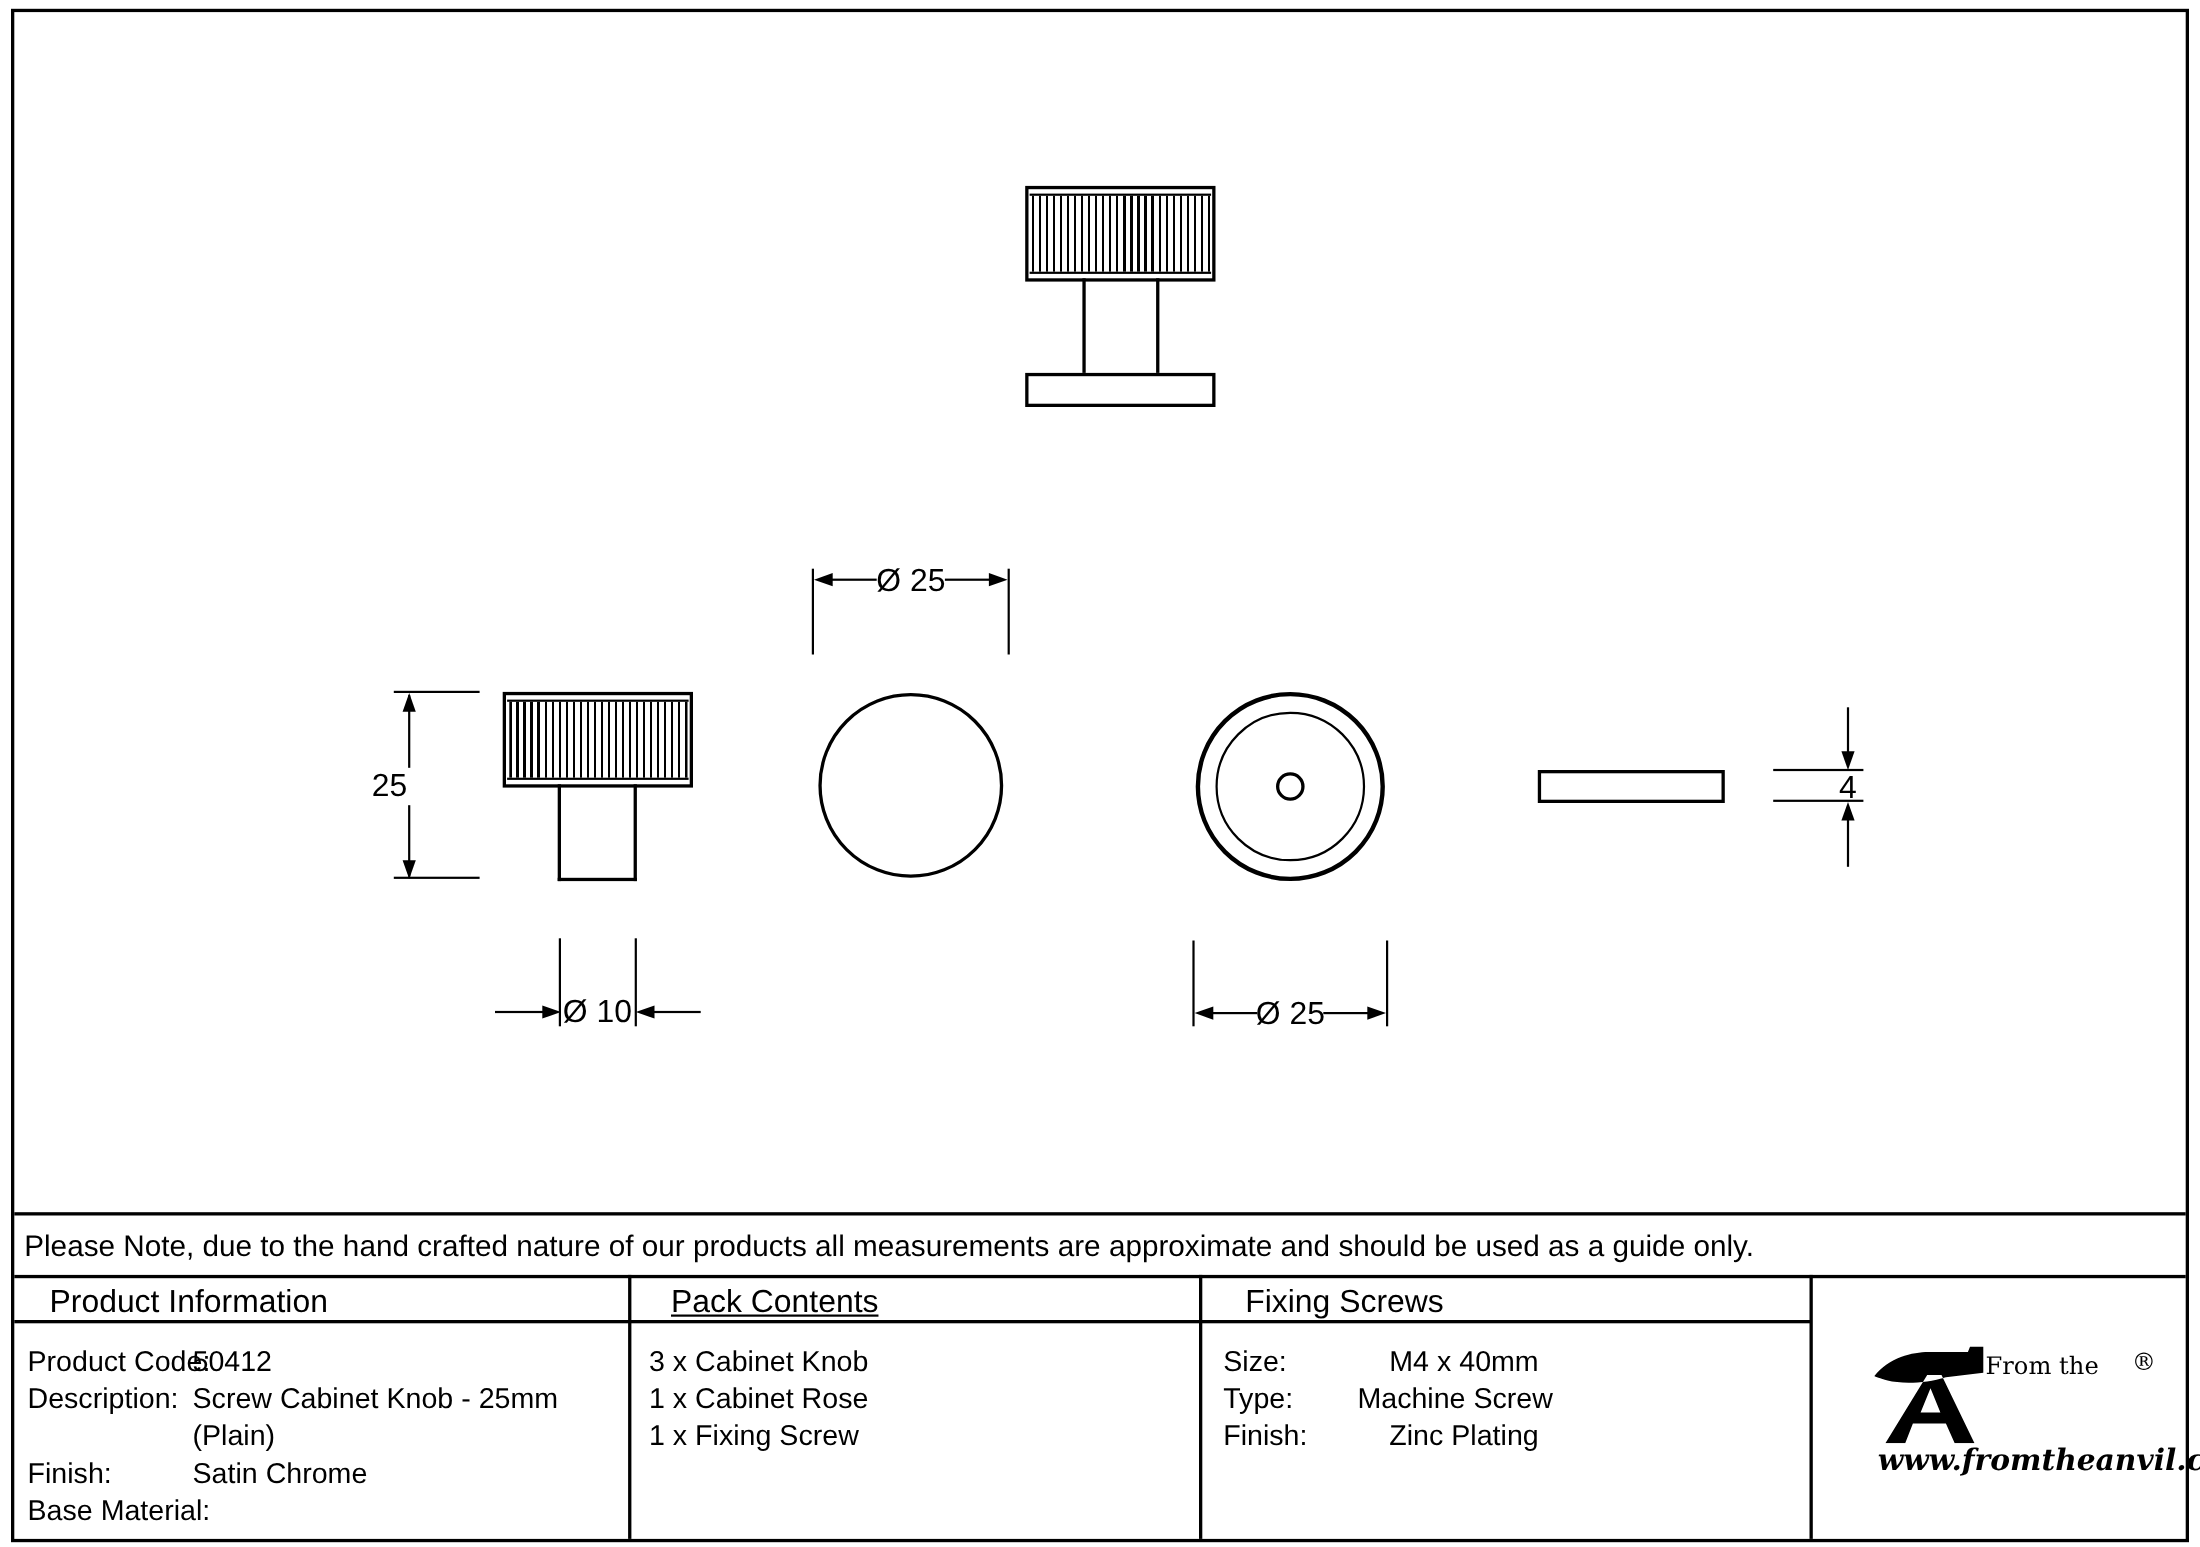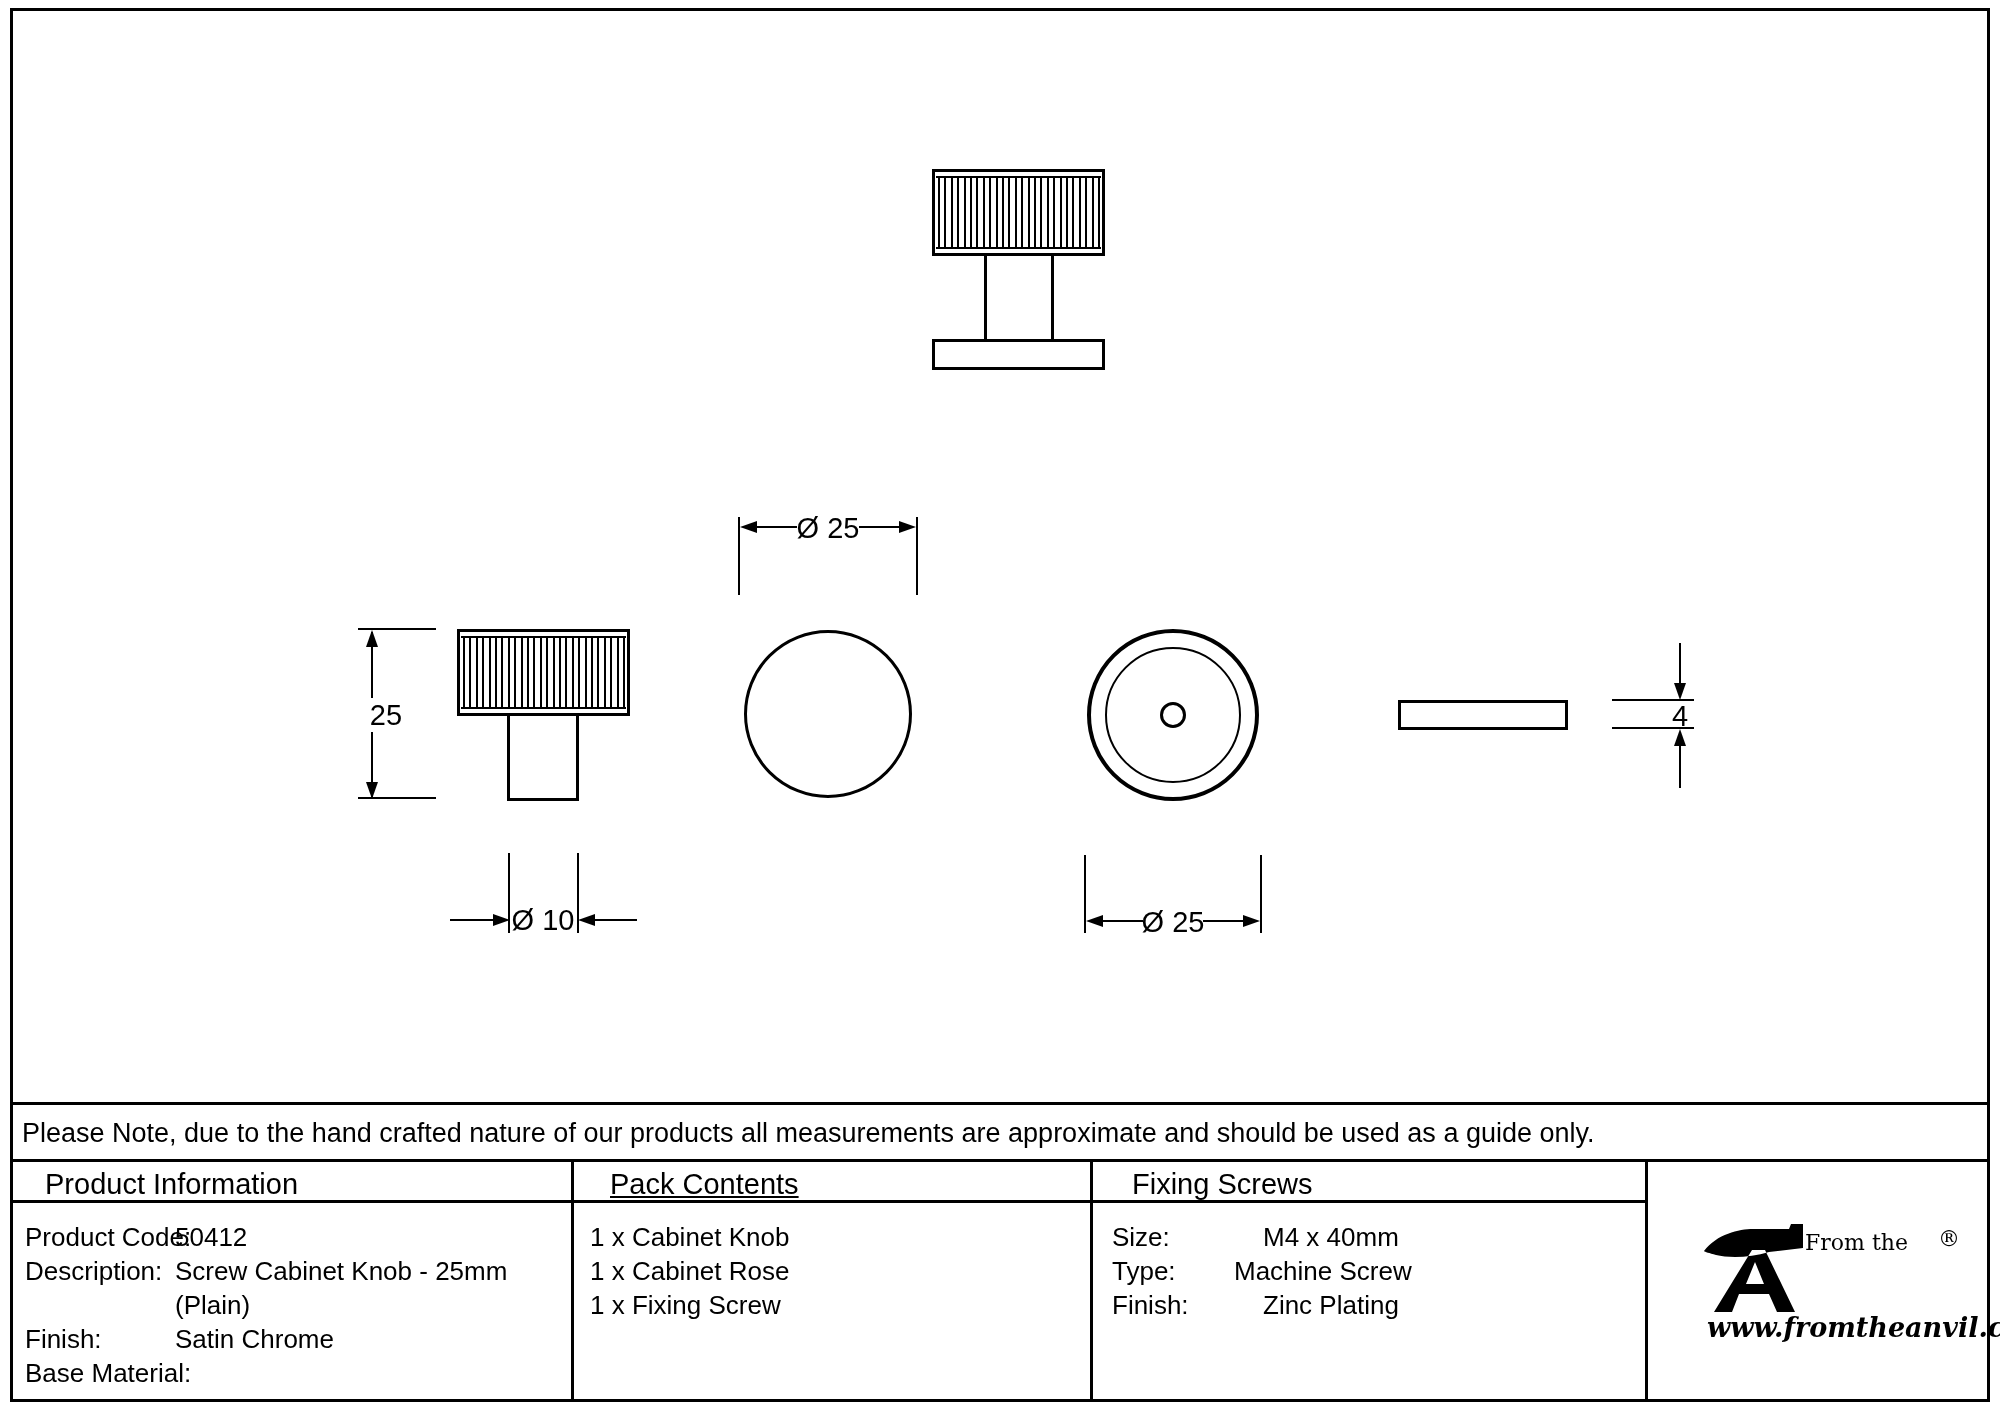--- a/index.html
+++ b/index.html
@@ -47,21 +47,21 @@
   <div class="hline" style="left:461px;top:707px;width:165px;"></div>
   <div class="fluted" style="left:463px;top:638px;width:162px;height:69px;"></div>
   <div class="abs" style="left:507px;top:713px;width:72px;height:88px;border-left:3px solid #000;border-right:3px solid #000;border-bottom:3px solid #000;box-sizing:border-box;"></div>
 
   <div class="hline" style="left:358px;top:628px;width:78px;"></div>
   <div class="hline" style="left:358px;top:797px;width:78px;"></div>
   <div class="vline" style="left:371px;top:632px;height:66px;"></div>
   <div class="vline" style="left:371px;top:732px;height:65px;"></div>
   <div class="arrow up" style="left:366px;top:630px;"></div>
   <div class="arrow down" style="left:366px;top:782px;"></div>
-  <div class="dimtext" style="left:356px;top:699px;width:60px;">25</div>
+  <div class="dimtext" style="left:324px;top:699px;width:60px;">25</div>
 
   <div class="vline" style="left:508px;top:853px;height:80px;"></div>
   <div class="vline" style="left:577px;top:853px;height:80px;"></div>
   <div class="hline" style="left:450px;top:919px;width:50px;"></div>
   <div class="arrow right" style="left:493px;top:914px;"></div>
   <div class="hline" style="left:587px;top:919px;width:50px;"></div>
   <div class="arrow left" style="left:578px;top:914px;"></div>
   <div class="dimtext" style="left:503px;top:904px;width:80px;">Ø 10</div>
 </div>
 
@@ -109,21 +109,21 @@
 <div class="celltext" style="left:25px;top:1220px;">Product Code:</div>
 <div class="celltext" style="left:175px;top:1220px;">50412</div>
 <div class="celltext" style="left:25px;top:1254px;">Description:</div>
 <div class="celltext" style="left:175px;top:1254px;">Screw Cabinet Knob - 25mm</div>
 <div class="celltext" style="left:175px;top:1288px;">(Plain)</div>
 <div class="celltext" style="left:25px;top:1322px;">Finish:</div>
 <div class="celltext" style="left:175px;top:1322px;">Satin Chrome</div>
 <div class="celltext" style="left:25px;top:1356px;text-align:right;">Base Material:</div>
 <div class="celltext" style="left:175px;top:1436px;">Brass</div>
 
-<div class="celltext" style="left:590px;top:1220px;">1 x Cabinet Knob</div>
+<div class="celltext" style="left:590px;top:1220px;">3 x Cabinet Knob</div>
 <div class="celltext" style="left:590px;top:1254px;">1 x Cabinet Rose</div>
 <div class="celltext" style="left:590px;top:1288px;">1 x Fixing Screw</div>
 
 <div class="celltext" style="left:1112px;top:1220px;">Size:</div>
 <div class="celltext" style="left:1263px;top:1220px;">M4 x 40mm</div>
 <div class="celltext" style="left:1112px;top:1254px;">Type:</div>
 <div class="celltext" style="left:1234px;top:1254px;text-align:center;">Machine Screw</div>
 <div class="celltext" style="left:1112px;top:1288px;">Finish:</div>
 <div class="celltext" style="left:1263px;top:1288px;">Zinc Plating</div>
 

